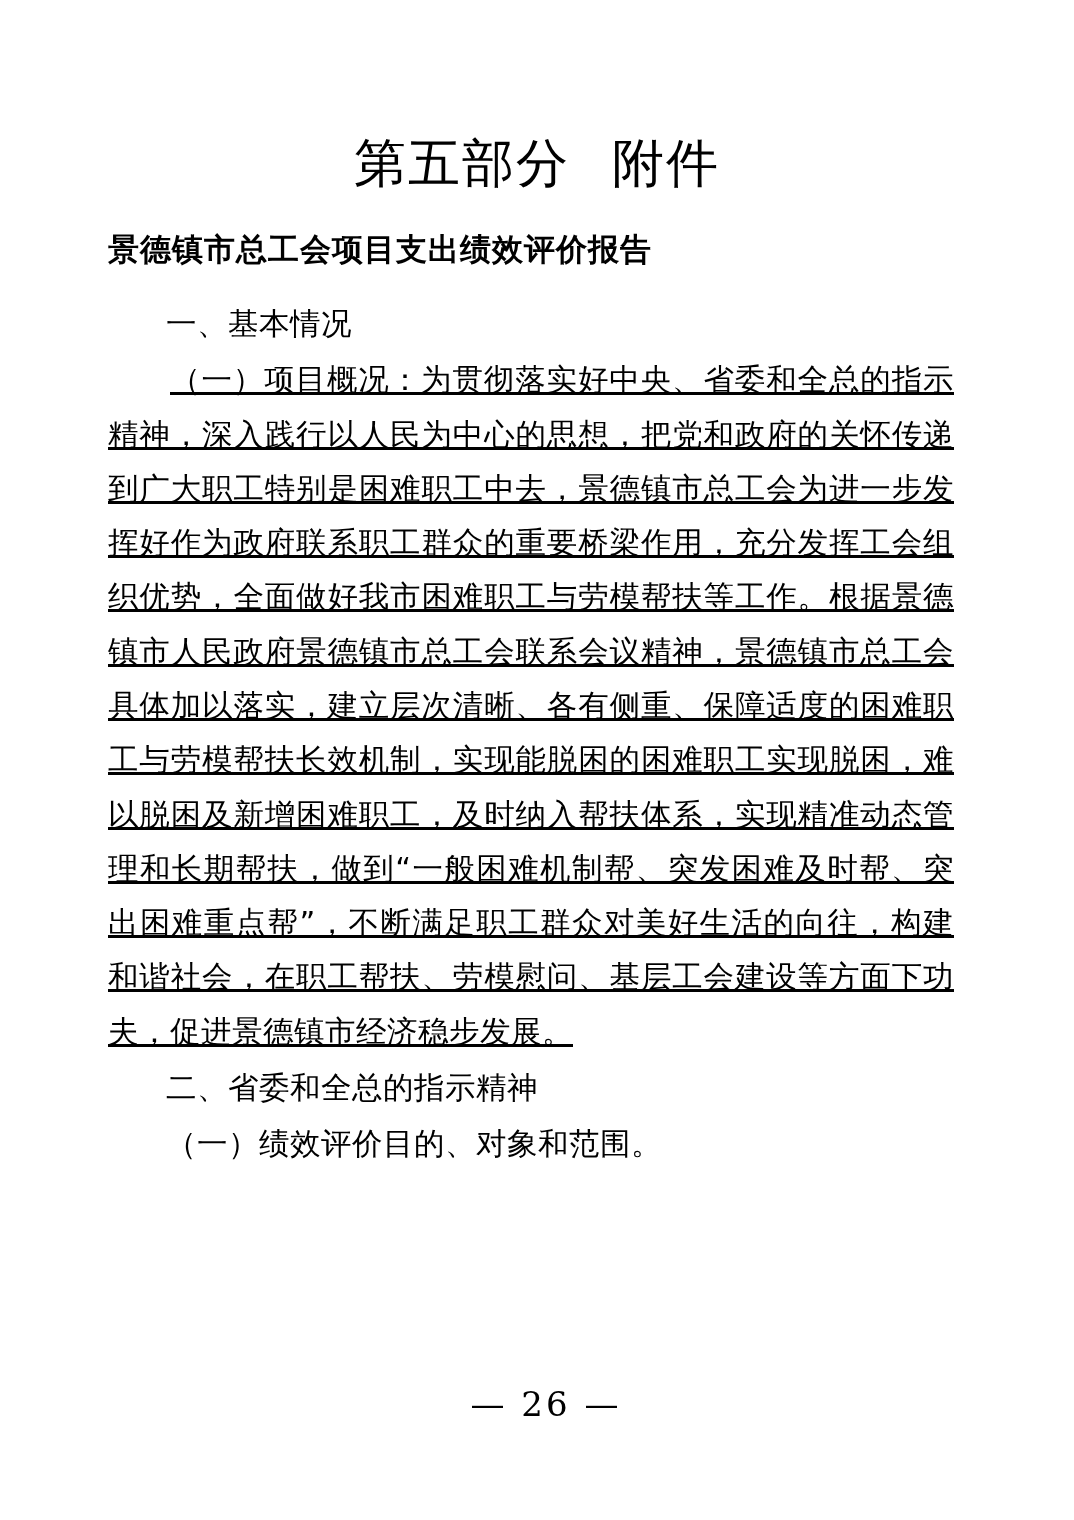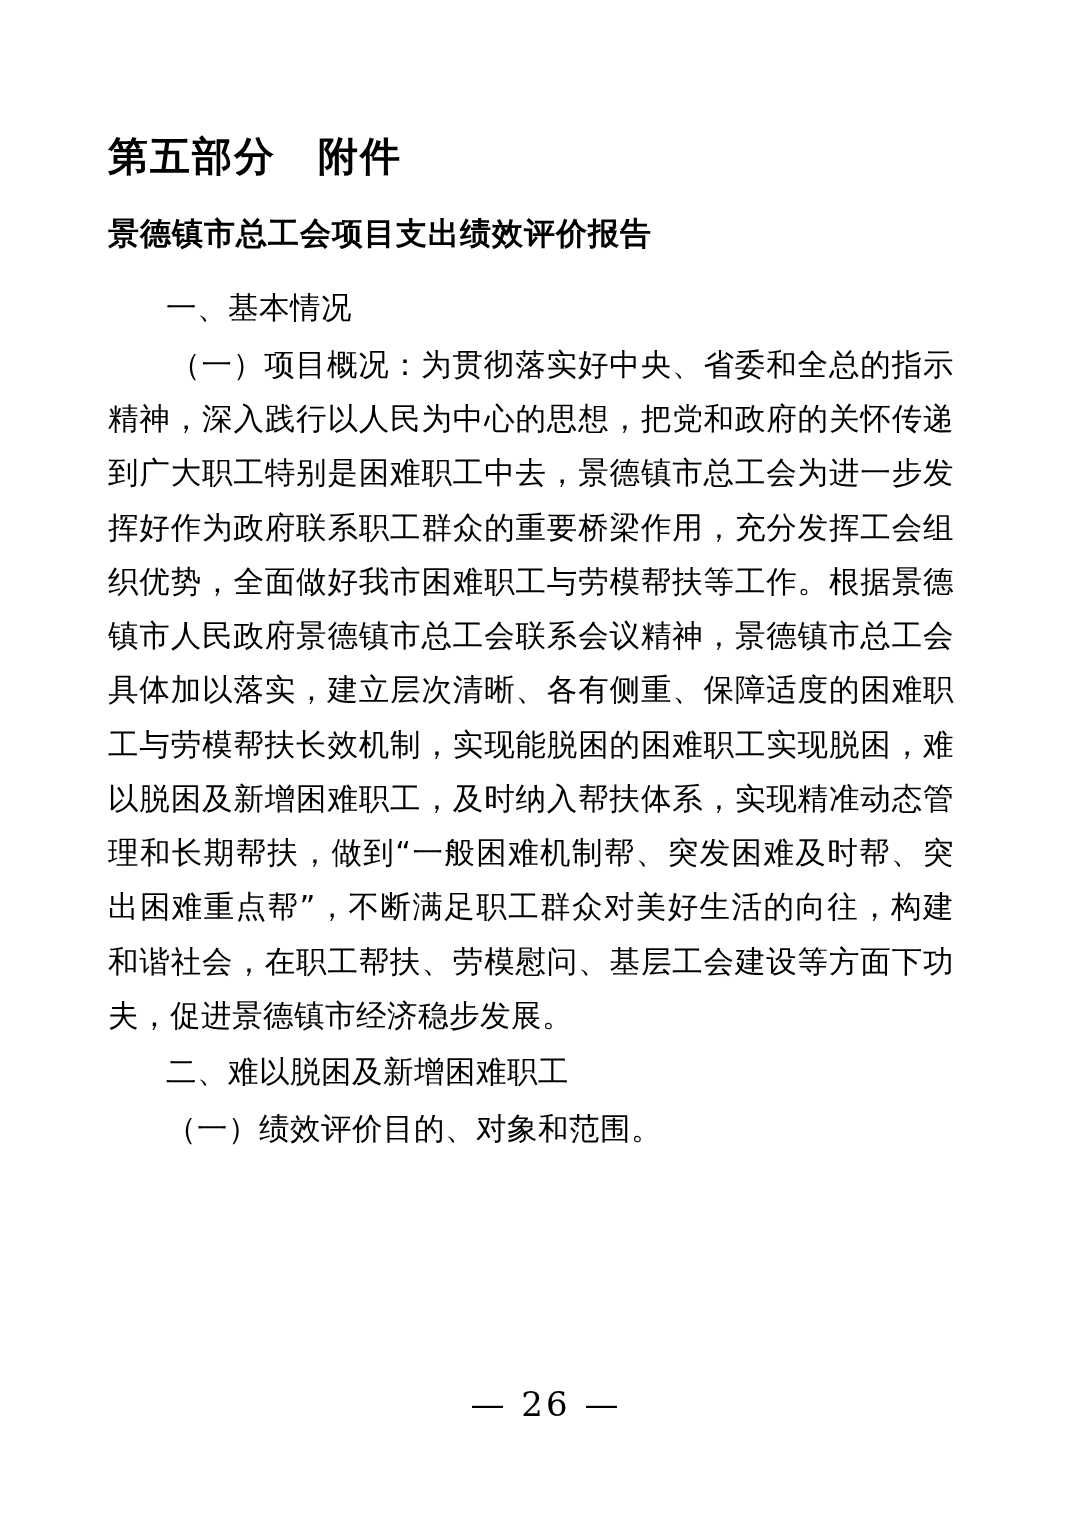--- a/index.html
+++ b/index.html
@@ -16,23 +16,24 @@
     overflow: hidden;
   }
   .page {
     width: 1074px;
     height: 1520px;
     box-sizing: border-box;
     padding: 130px 108px 0 108px;
     position: relative;
   }
   .doc-title {
+    text-align: center;
     font-family: "DejaVu Sans", sans-serif;
-    font-size: 40px;
-    font-weight: bold;
+    font-size: 52px;
+    font-weight: normal;
     letter-spacing: 2px;
     margin: 0 0 30px 0;
     line-height: 1.3;
   }
   .doc-title .gap {
     display: inline-block;
     width: 42px;
   }
   .doc-subtitle {
     font-family: "DejaVu Serif", serif;
@@ -45,20 +46,21 @@
   .para {
     font-size: 30.5px;
     line-height: 1.78;
     text-align: justify;
     text-justify: inter-character;
     margin: 0 12px 2px 0;
     letter-spacing: 0.5px;
   }
   .indent {
     text-indent: 62px;
+    text-decoration: underline;
   }
   .indent-small {
     text-indent: 58px;
   }
   .page-number {
     position: absolute;
     left: 0;
     right: 0;
     bottom: 96px;
     text-align: center;
@@ -77,20 +79,20 @@
     <span>第五部分</span><span class="gap"></span><span>附件</span>
   </h1>
 
   <h2 class="doc-subtitle">景德镇市总工会项目支出绩效评价报告</h2>
 
   <p class="para indent-small">一、基本情况</p>
 
   <p class="para indent">（一）项目概况：为贯彻落实好中央、省委和全总的指示精神，深入践行以人民为中心的思想，把党和政府的关怀传递到广大职工特别是困难职工中去，景德镇市总工会为进一步发挥好作为政府联系职工群众的重要桥梁作用，充分发挥工会组织优势，全面做好我市困难职工与劳模帮扶等工作。根据景德镇市人民政府景德镇市总工会联系会议精神，景德镇市总工会具体加以落实，建立层次清晰、各有侧重、保障适度的困难职工与劳模帮扶长效机制，实现能脱困的困难职工实现脱困，难以脱困及新增困难职工，及时纳入帮扶体系，实现精准动态管理和长期帮扶，做到“一般困难机制帮、突发困难及时帮、突出困难重点帮”，不断满足职工群众对美好生活的向往，构建和谐社会，在职工帮扶、劳模慰问、基层工会建设等方面下功夫，促进景德镇市经济稳步发展。</p>
 
 
-  <p class="para indent-small">二、难以脱困及新增困难职工</p>
+  <p class="para indent-small">二、省委和全总的指示精神</p>
 
   <p class="para indent-small">（一）绩效评价目的、对象和范围。</p>
 
 
   <div class="page-number">— 26 —</div>
 
 </div>
 
 </body></html>

